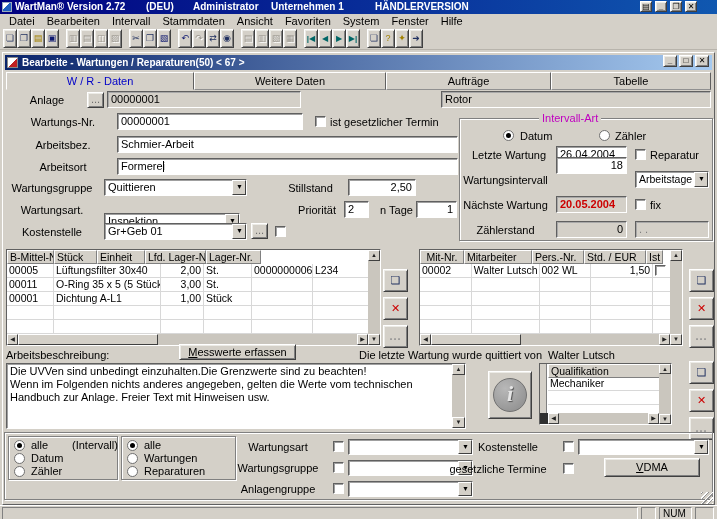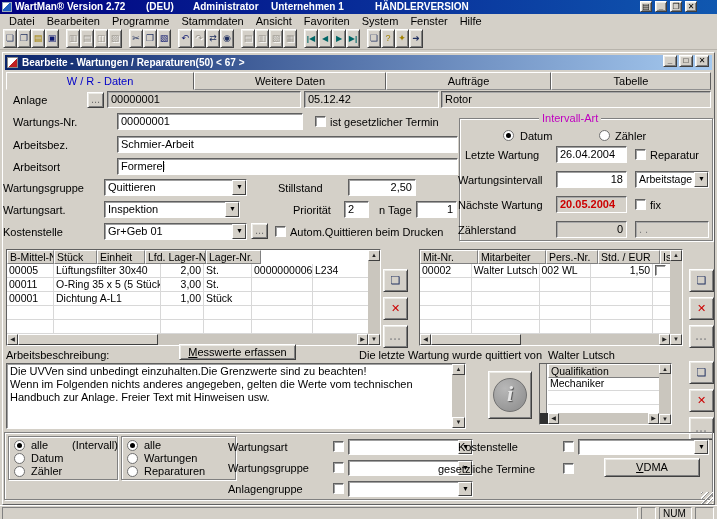--- a/index.html
+++ b/index.html
@@ -32,21 +32,21 @@
   
   #mdi{left:2px;top:52px;width:713px;height:453px;}
   #wtitle{left:2px;top:2px;width:707px;height:15px;background:linear-gradient(90deg,#0a246a,#a6caf0);display:flex;align-items:center;}
   #wtitle .wt{color:#fff;font-weight:bold;font-size:10px;margin-left:4px;white-space:nowrap;}
   #wicon{width:11px;height:11px;margin-left:2px;background:linear-gradient(135deg,#fff 0 55%,#c02020 55% 100%);border:1px solid #888;}
   .wbtn{position:absolute;top:2px;width:14px;height:12px;font-size:8px;line-height:10px;text-align:center;font-weight:bold;}
   
   .tab{position:absolute;top:19px;height:18px;text-align:center;line-height:17px;font-size:11px;background:#d4d0c8;border:1px solid;border-color:#fff #606060 #909090 #fff;}
   .tab.active{color:#0000c8;border-bottom-color:#d4d0c8;}
   
-  .lbl{position:absolute;text-align:left;white-space:nowrap;font-size:11px;}
+  .lbl{position:absolute;text-align:center;white-space:nowrap;font-size:11px;}
   .fld{position:absolute;padding:1px 3px;font-size:11px;line-height:13px;white-space:nowrap;overflow:hidden;}
   .right{text-align:right;}
   .btn{position:absolute;text-align:center;font-size:11px;}
   .cb{position:absolute;width:11px;height:11px;background:#fff;border:1px solid;border-color:#606060 #fff #fff #606060;box-shadow:inset 1px 1px 0 #a0a0a0;}
   .radio{position:absolute;width:11px;height:11px;border-radius:50%;background:#fff;border:1px solid #707070;}
   .radio.on::after{content:"";position:absolute;left:2px;top:2px;width:5px;height:5px;border-radius:50%;background:#000;}
   .dd{position:absolute;background:#fff;border:1px solid;border-color:#606060 #fff #fff #606060;box-shadow:inset 1px 1px 0 #a0a0a0;}
   .ddv{position:absolute;left:3px;top:1px;right:15px;font-size:11px;line-height:13px;white-space:nowrap;overflow:hidden;}
   .ddb{position:absolute;right:0;top:0;bottom:0;width:14px;background:#d4d0c8;border:1px solid;border-color:#fff #404040 #404040 #fff;}
   .ddb::after{content:"▼";position:absolute;left:3px;top:2px;font-size:7px;color:#000;}
@@ -93,21 +93,21 @@
       <div class="tbbtn raised" style="left: 640px; top: 1px;">▤</div>
         <div class="tbbtn raised" style="left: 655px; top: 1px;">_</div>
         <div class="tbbtn raised" style="left: 670px; top: 1px;">❐</div>
         <div class="tbbtn raised" style="left: 685px; top: 1px;">✕</div>
     </div>
   </div>
 
   <div id="menubar" class="abs">
     <span>Datei</span>
       <span>Bearbeiten</span>
-      <span>Programme</span>
+      <span>Intervall</span>
       <span>Stammdaten</span>
       <span>Ansicht</span>
       <span>Favoriten</span>
       <span>System</span>
       <span>Fenster</span>
       <span>Hilfe</span>
   </div>
 
   <div id="toolbar" class="abs">
     <span class="tb raised">❏</span>
@@ -159,21 +159,20 @@
     <div>
       <div class="tab active" style="left: 3px; width: 188px;">W / R - Daten</div>
         <div class="tab" style="left: 191px; width: 192px;">Weitere Daten</div>
         <div class="tab" style="left: 383px; width: 165px;">Aufträge</div>
         <div class="tab" style="left: 548px; width: 160px;">Tabelle</div>
     </div>
 
     <span class="lbl" style="left:10px;top:41px;width:68px">Anlage</span>
     <div class="btn raised" style="left:84px;top:39px;width:17px;height:16px;color:#707070">...</div>
     <div class="fld sunkeng" style="left:104px;top:38px;width:194px;height:17px">00000001</div>
-    <div class="fld sunkeng" style="left:301px;top:38px;width:135px;height:17px">05.12.42</div>
     <div class="fld sunkeng" style="left:438px;top:38px;width:270px;height:17px">Rotor</div>
 
     <span class="lbl" style="left:10px;top:63px;width:100px">Wartungs-Nr.</span>
     <div class="fld sunken" style="left:114px;top:60px;width:186px;height:17px">00000001</div>
     <span class="cb" style="left:312px;top:63px"></span>
     <span class="lbl" style="left:327px;top:63px;text-align:left">ist gesetzlicher Termin</span>
 
     <span class="lbl" style="left:10px;top:86px;width:100px">Arbeitsbez.</span>
     <div class="fld sunken" style="left:114px;top:83px;width:341px;height:17px">Schmier-Arbeit</div>
 
@@ -183,52 +182,51 @@
 
     <span class="lbl" style="left:0px;top:129px;width:98px">Wartungsgruppe</span>
     <div class="dd" style="left:101px;top:126px;width:143px;height:17px">
       <span class="ddv">Quittieren</span>
       <span class="ddb"></span>
     </div>
     <span class="lbl" style="left:275px;top:129px;width:65px">Stillstand</span>
     <div class="fld sunken right" style="left:345px;top:126px;width:68px;height:17px">2,50</div>
 
     <span class="lbl" style="left:0px;top:151px;width:98px">Wartungsart.</span>
-    <div class="dd" style="left:101px;top:148px;width:136px;height:17px">
+    <div class="dd" style="left:101px;top:160px;width:136px;height:17px">
       <span class="ddv">Inspektion</span>
       <span class="ddb"></span>
     </div>
     <span class="lbl" style="left:290px;top:151px;width:48px">Priorität</span>
     <div class="fld sunken" style="left:341px;top:148px;width:25px;height:17px">2</div>
     <span class="lbl" style="left:376px;top:151px;width:35px">n Tage</span>
     <div class="fld sunken right" style="left:413px;top:148px;width:41px;height:17px">1</div>
 
     <span class="lbl" style="left:0px;top:173px;width:98px">Kostenstelle</span>
     <div class="dd" style="left:101px;top:170px;width:143px;height:17px">
       <span class="ddv">Gr+Geb 01</span>
       <span class="ddb"></span>
     </div>
     <div class="btn raised" style="left:248px;top:170px;width:17px;height:16px;color:#707070">...</div>
     <span class="cb" style="left:272px;top:173px"></span>
-    <span class="lbl" style="left:287px;top:173px;text-align:left">Autom.Quittieren beim Drucken</span>
 
     <div class="abs gb" style="left:456px;top:65px;width:254px;height:123px"></div>
     <span class="lbl" style="left: 536px; top: 59px; text-align: right; background: rgb(212, 208, 200); padding: 0px 3px; color: rgb(192, 0, 192);">Intervall-Art</span>
     <span class="radio on" style="left:500px;top:77px"></span>
     <span class="lbl" style="left:517px;top:77px;text-align:left">Datum</span>
     <span class="radio" style="left:596px;top:77px"></span>
     <span class="lbl" style="left:612px;top:77px;text-align:left">Zähler</span>
 
     <span class="lbl" style="left:462px;top:96px;width:88px">Letzte Wartung</span>
     <div class="fld sunken" style="left:553px;top:93px;width:71px;height:17px">26.04.2004</div>
     <span class="cb" style="left:632px;top:96px"></span>
     <span class="lbl" style="left:647px;top:96px;text-align:left">Reparatur</span>
 
     <span class="lbl" style="left:455px;top:121px;width:95px">Wartungsintervall</span>
-    <div class="fld sunken right" style="left:553px;top:118px;width:71px;height:17px">18</div>
+    <div class="fld sunken right" style="left:553px;top:104px;width:71px;height:17px">18</div>
     <div class="dd" style="left:632px;top:118px;width:74px;height:17px">
       <span class="ddv" style="font-size:10.5px">Arbeitstage</span>
       <span class="ddb"></span>
     </div>
 
     <span class="lbl" style="left:455px;top:146px;width:95px">Nächste Wartung</span>
     <div class="fld sunkeng" style="left: 553px; top: 143px; width: 71px; height: 17px; font-weight: bold; color: rgb(204, 0, 0);">20.05.2004</div>
     <span class="cb" style="left:632px;top:146px"></span>
     <span class="lbl" style="left:647px;top:146px;text-align:left">fix</span>
 
@@ -296,21 +294,21 @@
         <span class="sbtn" style="right:0;top:0;width:11px;height:11px">▶</span>
       </div>
     </div>
 
     <div class="sbq raised" style="left:380px;top:216px"><span class="pg">❏</span></div>
     <div class="sbq raised del" style="left:380px;top:244px"><span>✕</span></div>
     <div class="sbq raised dots" style="left:380px;top:272px"><span>...</span></div>
 
     <div class="tbl" style="left:416px;top:196px;width:264px;height:97px">
       <div class="thead">
-        <span class="th" style="width: 58px;">Mit-Nr.</span>
+        <span class="th" style="width: 44px; text-align: center;">Mit-Nr.</span>
           <span class="th" style="width: 68px;">Mitarbeiter</span>
           <span class="th" style="width: 52px;">Pers.-Nr.</span>
           <span class="th" style="width: 62px;">Std. / EUR</span>
           <span class="th" style="width: 17px;">Ist B</span>
       </div>
       <div class="tbodyc" style="right:12px">
         <div class="trow">
           <span class="td" style="width:52px">00002</span>
           <span class="td" style="width:68px">Walter Lutsch</span>
           <span class="td" style="width:52px">002 WL</span>

